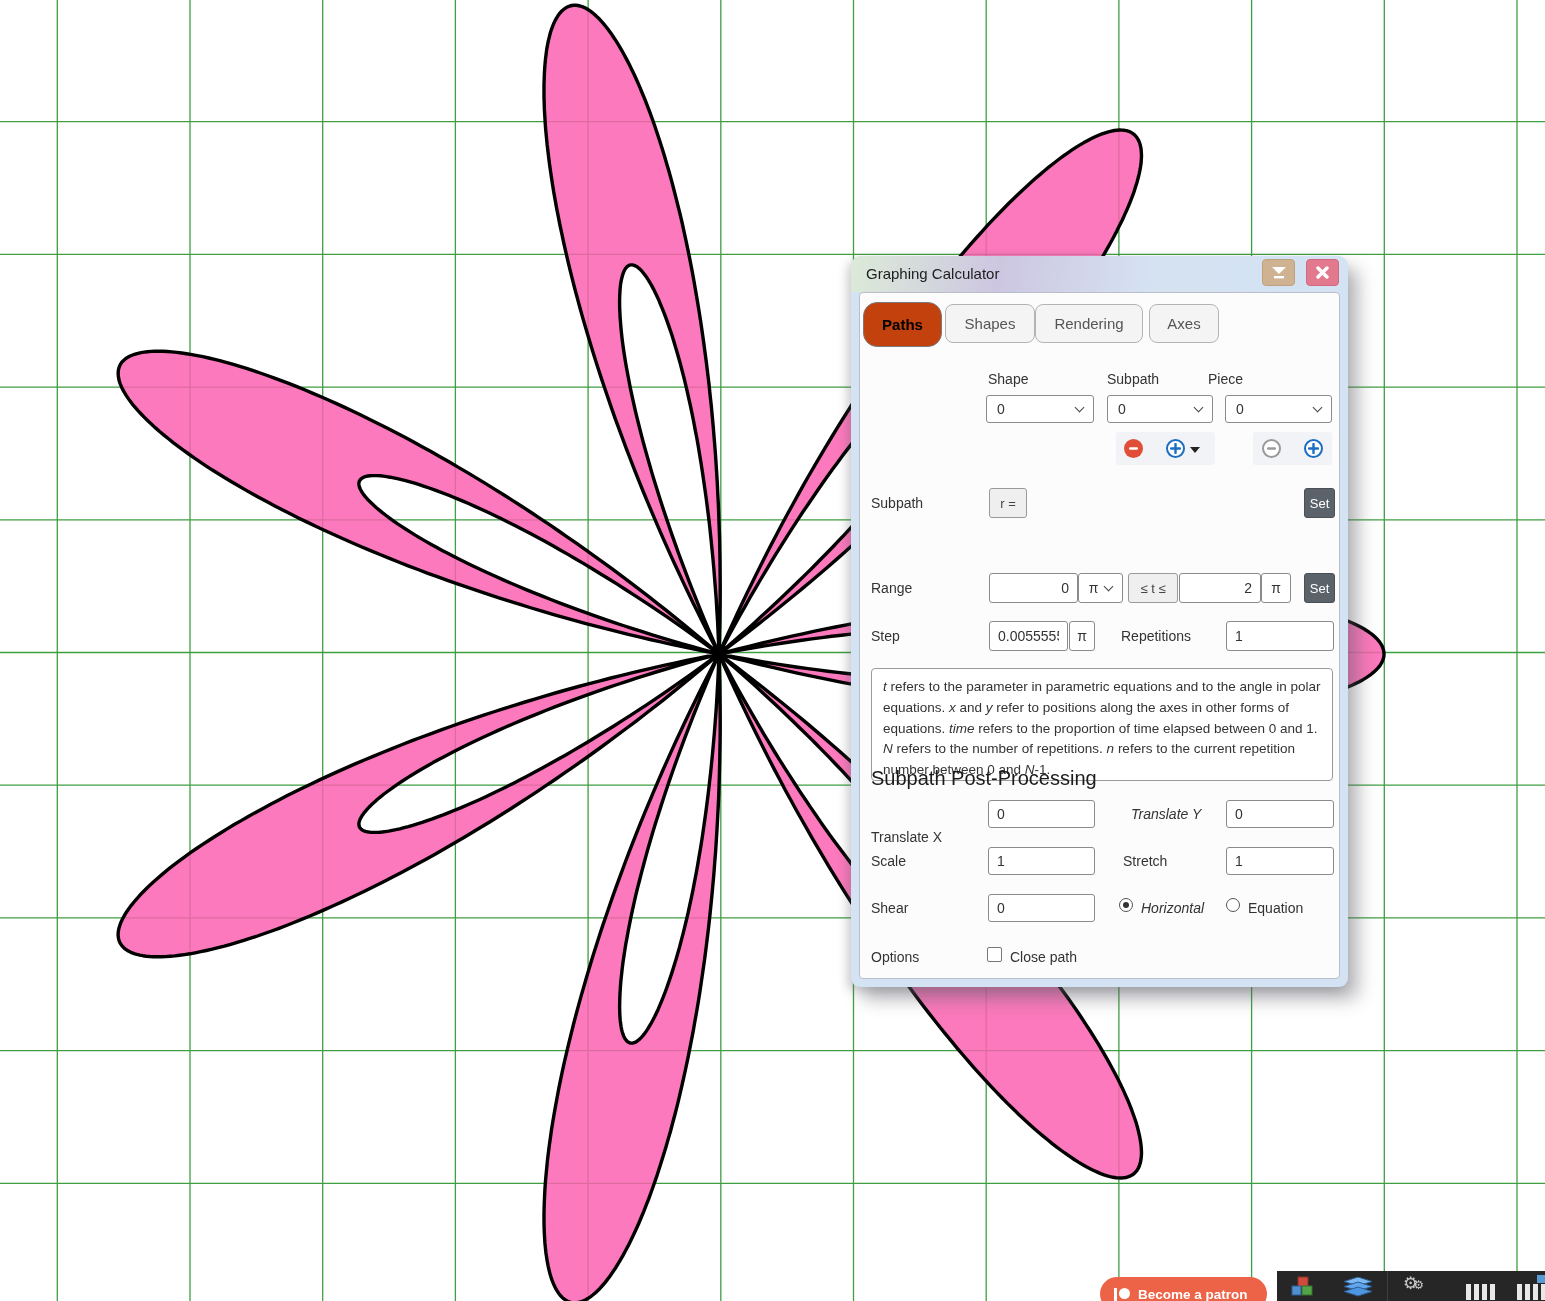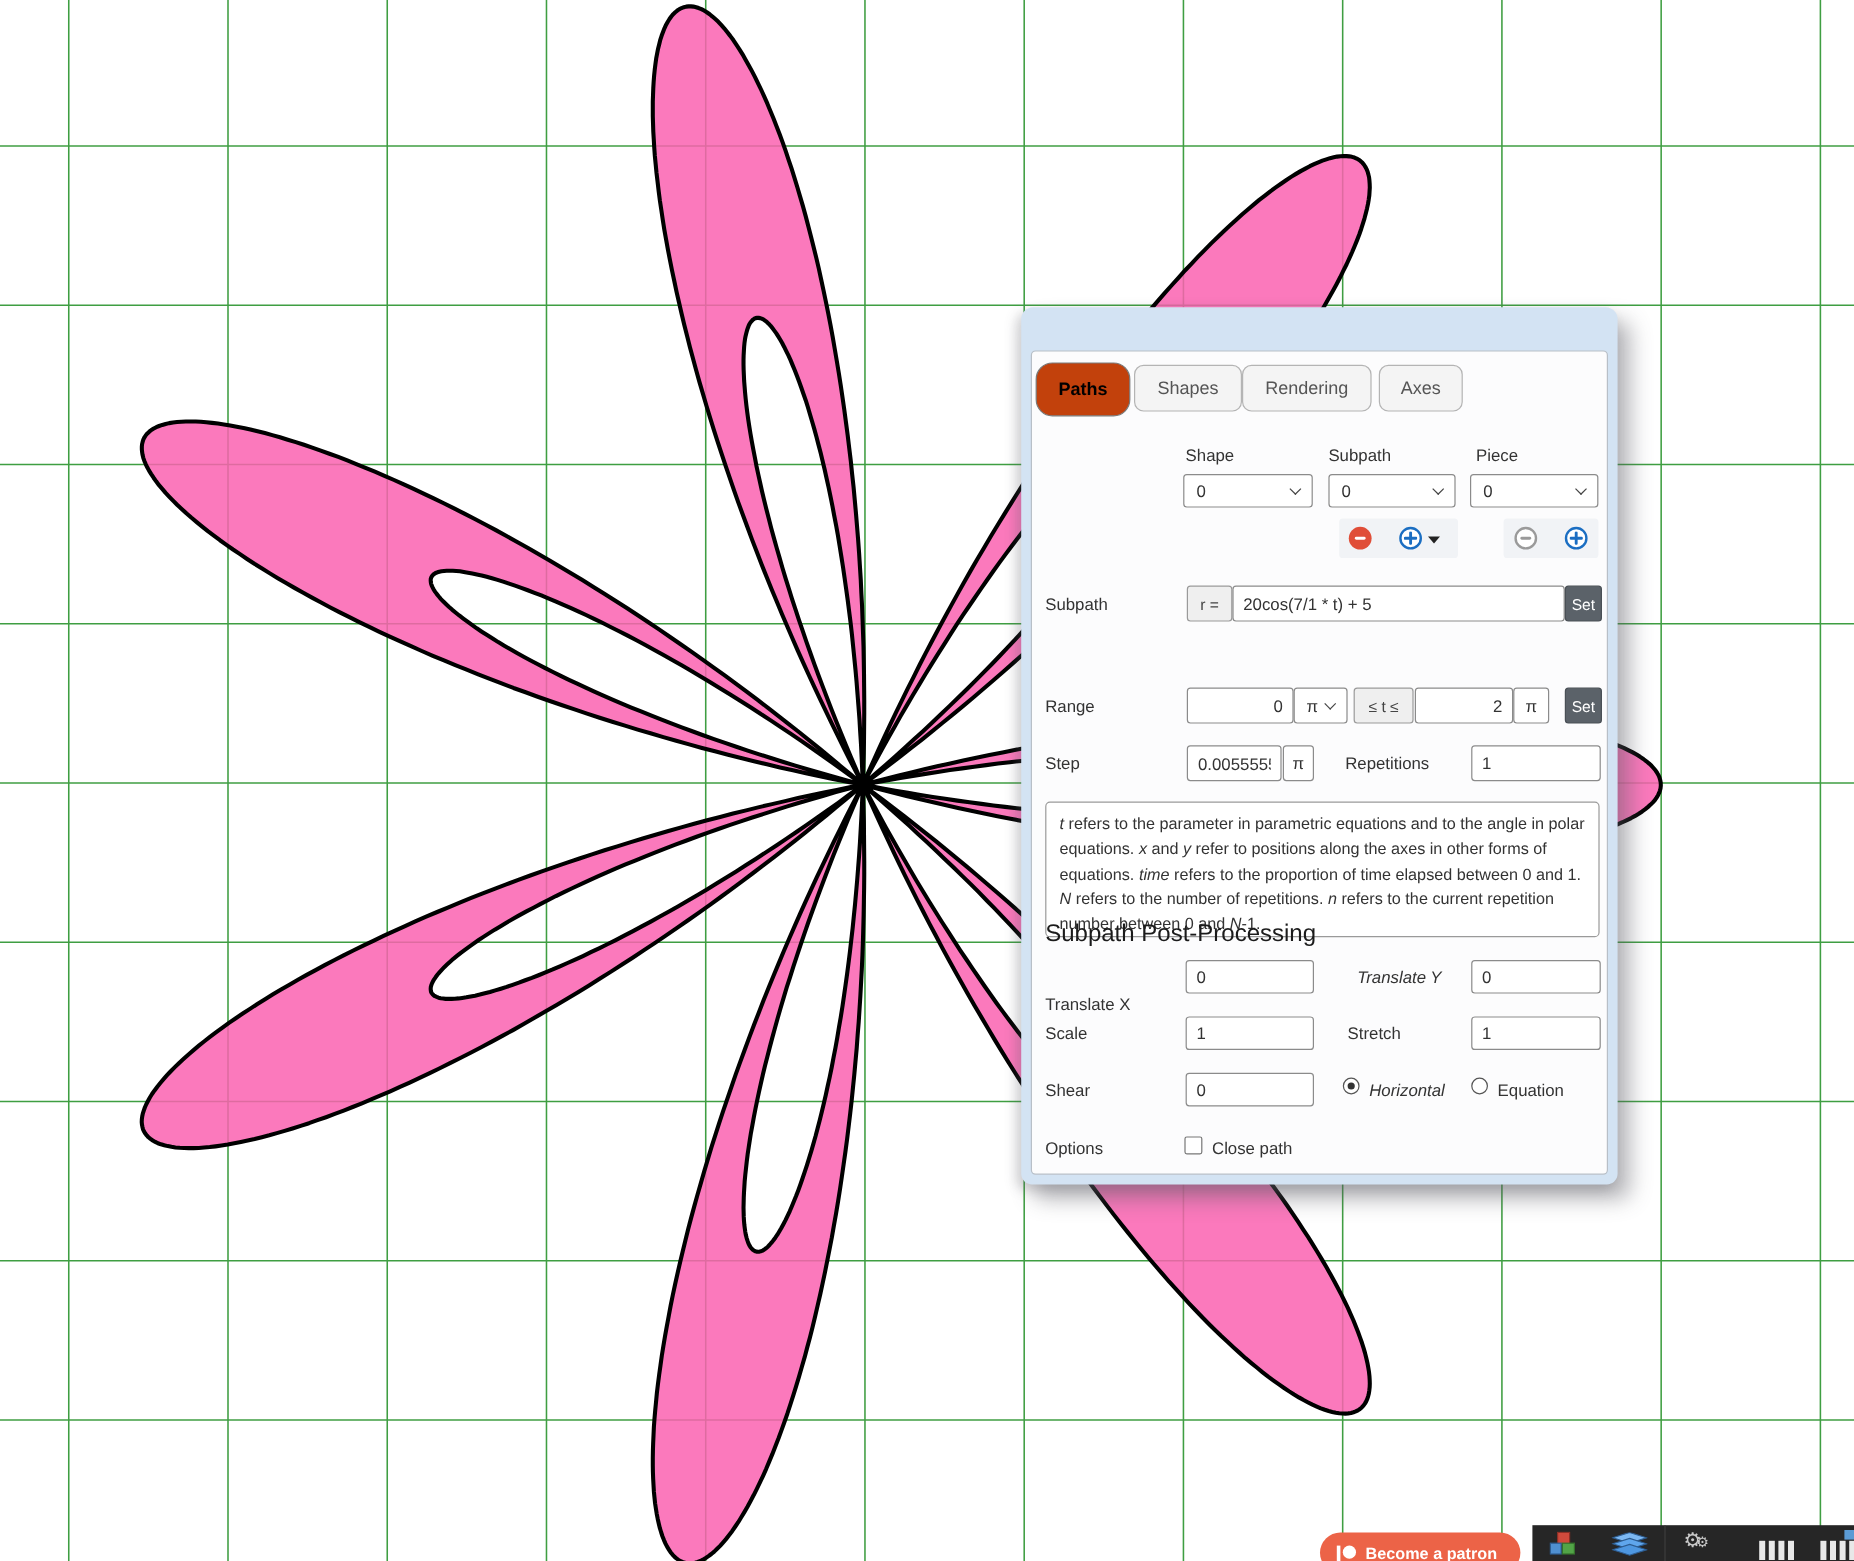--- a/index.html
+++ b/index.html
@@ -101,39 +101,53 @@
         <line x1="0" y1="652.5" x2="1545" y2="652.5"></line>
         <line x1="0" y1="785.2" x2="1545" y2="785.2"></line>
         <line x1="0" y1="917.9000000000001" x2="1545" y2="917.9000000000001"></line>
         <line x1="0" y1="1050.6000000000001" x2="1545" y2="1050.6000000000001"></line>
         <line x1="0" y1="1183.3000000000002" x2="1545" y2="1183.3000000000002"></line>
       </g>
       <path d="M1384.0 654.0L1383.9 652.0L1383.5 650.0L1382.9 648.0L1382.1 646.0L1381.0 644.1L1379.7 642.1L1378.1 640.2L1376.3 638.2L1374.3 636.3L1372.0 634.4L1369.5 632.5L1366.8 630.7L1363.8 628.8L1360.6 627.0L1357.2 625.3L1353.5 623.5L1349.6 621.8L1345.5 620.1L1341.2 618.5L1336.6 616.9L1331.9 615.3L1326.9 613.8L1321.7 612.3L1316.3 610.9L1310.7 609.5L1304.9 608.2L1298.8 606.9L1292.6 605.7L1286.2 604.5L1279.6 603.4L1272.8 602.3L1265.8 601.3L1258.6 600.4L1251.3 599.5L1243.7 598.7L1236.0 597.9L1228.2 597.2L1220.1 596.6L1211.9 596.1L1203.6 595.6L1195.1 595.1L1186.4 594.8L1177.6 594.5L1168.7 594.3L1159.6 594.2L1150.4 594.1L1141.0 594.1L1131.5 594.2L1121.9 594.3L1112.2 594.6L1102.4 594.9L1092.5 595.3L1082.5 595.7L1072.4 596.2L1062.2 596.9L1051.9 597.5L1041.5 598.3L1031.0 599.2L1020.5 600.1L1009.9 601.1L999.3 602.1L988.6 603.3L977.8 604.5L967.0 605.8L956.1 607.2L945.2 608.6L934.3 610.1L923.4 611.7L912.4 613.4L901.4 615.1L890.4 616.9L879.4 618.8L868.4 620.7L857.5 622.7L846.5 624.8L835.5 627.0L824.5 629.2L813.6 631.4L802.7 633.8L791.9 636.2L781.0 638.6L770.3 641.1L759.5 643.7L748.9 646.3L738.3 649.0L727.7 651.7L717.2 654.5L706.8 657.3L696.5 660.1L686.3 663.1L676.1 666.0L666.1 669.0L656.1 672.0L646.3 675.1L636.5 678.2L626.9 681.3L617.3 684.5L607.9 687.6L598.6 690.8L589.5 694.1L580.5 697.3L571.6 700.6L562.8 703.9L554.2 707.2L545.7 710.5L537.4 713.8L529.3 717.1L521.3 720.4L513.4 723.7L505.8 727.0L498.2 730.4L490.9 733.7L483.7 737.0L476.8 740.2L470.0 743.5L463.3 746.7L456.9 750.0L450.6 753.2L444.6 756.4L438.7 759.5L433.0 762.6L427.6 765.7L422.3 768.7L417.2 771.8L412.3 774.7L407.7 777.6L403.2 780.5L398.9 783.3L394.9 786.1L391.1 788.8L387.4 791.5L384.0 794.0L380.8 796.6L377.8 799.0L375.1 801.4L372.5 803.8L370.2 806.0L368.1 808.2L366.2 810.3L364.5 812.3L363.1 814.2L361.8 816.1L360.8 817.8L360.0 819.5L359.4 821.1L359.0 822.6L358.9 824.0L359.0 825.3L359.2 826.5L359.7 827.5L360.5 828.5L361.4 829.4L362.5 830.2L363.9 830.8L365.4 831.4L367.2 831.8L369.2 832.1L371.3 832.4L373.7 832.4L376.3 832.4L379.1 832.3L382.1 832.0L385.2 831.6L388.6 831.1L392.2 830.4L395.9 829.7L399.8 828.8L404.0 827.7L408.3 826.6L412.7 825.3L417.4 823.9L422.2 822.4L427.2 820.7L432.4 818.9L437.7 816.9L443.2 814.9L448.8 812.7L454.6 810.3L460.6 807.9L466.6 805.3L472.9 802.5L479.3 799.7L485.8 796.7L492.4 793.5L499.2 790.3L506.1 786.9L513.1 783.4L520.2 779.7L527.5 775.9L534.8 772.0L542.3 768.0L549.9 763.8L557.5 759.6L565.3 755.2L573.1 750.6L581.0 746.0L589.1 741.2L597.1 736.3L605.3 731.3L613.5 726.2L621.8 720.9L630.1 715.6L638.5 710.1L647.0 704.6L655.5 698.9L664.0 693.1L672.6 687.2L681.2 681.2L689.8 675.2L698.5 669.0L707.1 662.7L715.8 656.4L724.5 649.9L733.2 643.4L741.9 636.8L750.6 630.1L759.3 623.3L768.0 616.5L776.7 609.5L785.3 602.5L793.9 595.5L802.5 588.4L811.1 581.2L819.6 574.0L828.1 566.7L836.5 559.4L844.9 552.0L853.2 544.6L861.5 537.1L869.7 529.6L877.9 522.1L886.0 514.5L894.0 506.9L901.9 499.3L909.7 491.7L917.5 484.1L925.2 476.4L932.8 468.7L940.3 461.1L947.7 453.4L955.0 445.8L962.2 438.1L969.3 430.5L976.3 422.9L983.1 415.2L989.9 407.7L996.5 400.1L1003.0 392.6L1009.4 385.1L1015.6 377.6L1021.8 370.2L1027.8 362.9L1033.6 355.6L1039.4 348.3L1044.9 341.1L1050.4 334.0L1055.7 326.9L1060.8 319.9L1065.8 312.9L1070.7 306.1L1075.4 299.3L1079.9 292.6L1084.3 286.0L1088.6 279.5L1092.7 273.1L1096.6 266.8L1100.4 260.5L1104.0 254.4L1107.4 248.4L1110.7 242.5L1113.8 236.8L1116.8 231.1L1119.5 225.6L1122.2 220.2L1124.6 214.9L1126.9 209.8L1129.0 204.8L1131.0 199.9L1132.8 195.2L1134.4 190.6L1135.8 186.1L1137.1 181.9L1138.2 177.7L1139.2 173.7L1140.0 169.9L1140.6 166.3L1141.1 162.8L1141.3 159.4L1141.5 156.3L1141.4 153.3L1141.2 150.5L1140.9 147.8L1140.3 145.3L1139.7 143.1L1138.8 140.9L1137.8 139.0L1136.7 137.3L1135.4 135.7L1133.9 134.3L1132.3 133.1L1130.6 132.1L1128.7 131.3L1126.6 130.7L1124.4 130.3L1122.1 130.1L1119.6 130.0L1117.0 130.2L1114.3 130.5L1111.4 131.1L1108.4 131.8L1105.3 132.8L1102.0 133.9L1098.6 135.3L1095.1 136.8L1091.5 138.5L1087.8 140.5L1083.9 142.6L1080.0 144.9L1075.9 147.4L1071.7 150.2L1067.5 153.1L1063.1 156.2L1058.6 159.5L1054.1 163.0L1049.4 166.6L1044.7 170.5L1039.9 174.6L1035.0 178.8L1030.0 183.3L1024.9 187.9L1019.8 192.7L1014.6 197.7L1009.3 202.8L1004.0 208.2L998.6 213.7L993.2 219.4L987.7 225.2L982.2 231.3L976.6 237.5L970.9 243.8L965.3 250.3L959.6 257.0L953.8 263.8L948.1 270.8L942.3 278.0L936.4 285.2L930.6 292.7L924.8 300.2L918.9 307.9L913.0 315.8L907.1 323.8L901.2 331.8L895.3 340.1L889.5 348.4L883.6 356.9L877.7 365.4L871.8 374.1L866.0 382.9L860.2 391.8L854.3 400.7L848.6 409.8L842.8 419.0L837.1 428.2L831.4 437.5L825.7 446.9L820.1 456.4L814.5 465.9L808.9 475.5L803.4 485.2L798.0 494.9L792.6 504.7L787.2 514.5L781.9 524.3L776.7 534.2L771.5 544.1L766.4 554.0L761.4 564.0L756.4 573.9L751.5 583.9L746.6 593.9L741.8 603.9L737.1 613.9L732.5 623.9L728.0 633.8L723.5 643.8L719.1 653.7L714.8 663.6L710.6 673.4L706.5 683.3L702.5 693.1L698.5 702.8L694.6 712.5L690.9 722.1L687.2 731.7L683.6 741.2L680.1 750.6L676.7 760.0L673.4 769.2L670.2 778.4L667.1 787.5L664.1 796.5L661.2 805.4L658.4 814.2L655.6 822.9L653.0 831.5L650.5 840.0L648.1 848.3L645.8 856.6L643.6 864.7L641.5 872.6L639.5 880.5L637.5 888.1L635.7 895.7L634.0 903.1L632.4 910.3L630.9 917.4L629.5 924.3L628.2 931.0L627.0 937.6L625.8 944.0L624.8 950.3L623.9 956.3L623.0 962.2L622.3 967.9L621.7 973.4L621.1 978.7L620.6 983.9L620.3 988.8L620.0 993.5L619.8 998.1L619.7 1002.4L619.6 1006.5L619.7 1010.4L619.8 1014.1L620.0 1017.6L620.3 1020.9L620.7 1023.9L621.1 1026.7L621.6 1029.4L622.2 1031.7L622.9 1033.9L623.6 1035.9L624.4 1037.6L625.3 1039.1L626.2 1040.3L627.2 1041.3L628.2 1042.1L629.3 1042.7L630.4 1043.0L631.7 1043.1L632.9 1043.0L634.2 1042.7L635.6 1042.1L637.0 1041.2L638.4 1040.2L639.9 1038.9L641.4 1037.3L642.9 1035.6L644.5 1033.6L646.1 1031.4L647.8 1028.9L649.4 1026.2L651.1 1023.3L652.8 1020.2L654.6 1016.8L656.3 1013.2L658.1 1009.4L659.8 1005.4L661.6 1001.1L663.4 996.7L665.2 992.0L667.0 987.1L668.8 981.9L670.6 976.6L672.4 971.1L674.2 965.3L676.0 959.4L677.8 953.2L679.6 946.9L681.3 940.4L683.1 933.6L684.8 926.7L686.5 919.6L688.2 912.3L689.8 904.8L691.5 897.2L693.1 889.4L694.6 881.4L696.2 873.2L697.7 864.9L699.1 856.4L700.6 847.8L702.0 839.0L703.3 830.1L704.6 821.0L705.9 811.8L707.1 802.5L708.3 793.0L709.4 783.4L710.5 773.7L711.5 763.8L712.5 753.9L713.4 743.8L714.3 733.7L715.1 723.4L715.9 713.1L716.6 702.6L717.2 692.1L717.8 681.5L718.3 670.9L718.8 660.1L719.2 649.3L719.5 638.4L719.8 627.5L720.0 616.6L720.1 605.5L720.2 594.5L720.2 583.4L720.1 572.3L720.0 561.2L719.8 550.0L719.6 538.9L719.2 527.7L718.8 516.5L718.4 505.3L717.8 494.2L717.3 483.0L716.6 471.9L715.9 460.8L715.1 449.7L714.2 438.7L713.3 427.7L712.3 416.7L711.3 405.8L710.1 395.0L709.0 384.2L707.7 373.5L706.4 362.8L705.0 352.2L703.6 341.7L702.1 331.3L700.6 321.0L699.0 310.8L697.3 300.6L695.6 290.6L693.9 280.7L692.1 270.9L690.2 261.2L688.3 251.7L686.3 242.2L684.3 232.9L682.3 223.7L680.2 214.7L678.0 205.8L675.8 197.1L673.6 188.5L671.4 180.1L669.1 171.8L666.7 163.7L664.4 155.8L662.0 148.0L659.6 140.4L657.1 133.0L654.7 125.8L652.2 118.7L649.7 111.9L647.1 105.2L644.6 98.7L642.0 92.5L639.5 86.4L636.9 80.5L634.3 74.8L631.7 69.4L629.1 64.1L626.5 59.1L623.9 54.3L621.3 49.7L618.8 45.3L616.2 41.1L613.6 37.2L611.1 33.4L608.5 29.9L606.0 26.7L603.5 23.6L601.0 20.8L598.6 18.2L596.1 15.9L593.7 13.8L591.4 11.9L589.0 10.2L586.7 8.8L584.5 7.6L582.2 6.7L580.1 6.0L577.9 5.5L575.8 5.3L573.8 5.3L571.8 5.5L569.9 6.0L568.0 6.7L566.2 7.6L564.4 8.8L562.7 10.2L561.0 11.8L559.4 13.7L557.9 15.8L556.5 18.1L555.1 20.6L553.8 23.4L552.6 26.4L551.4 29.6L550.3 33.0L549.4 36.7L548.4 40.6L547.6 44.7L546.8 48.9L546.2 53.4L545.6 58.2L545.1 63.1L544.7 68.2L544.4 73.5L544.2 79.0L544.0 84.7L544.0 90.6L544.0 96.7L544.2 103.0L544.4 109.4L544.8 116.0L545.2 122.8L545.7 129.8L546.4 136.9L547.1 144.2L548.0 151.7L548.9 159.3L549.9 167.1L551.1 175.0L552.3 183.1L553.6 191.3L555.1 199.6L556.6 208.1L558.3 216.7L560.0 225.4L561.9 234.2L563.8 243.2L565.9 252.3L568.0 261.4L570.2 270.7L572.6 280.1L575.0 289.5L577.6 299.1L580.2 308.7L582.9 318.4L585.8 328.2L588.7 338.1L591.7 348.0L594.8 358.0L598.0 368.0L601.3 378.1L604.7 388.3L608.2 398.4L611.7 408.6L615.3 418.9L619.1 429.1L622.9 439.4L626.7 449.7L630.7 460.0L634.7 470.4L638.8 480.7L643.0 491.0L647.3 501.3L651.6 511.6L656.0 521.9L660.4 532.1L664.9 542.4L669.5 552.6L674.1 562.7L678.8 572.8L683.5 582.9L688.3 592.9L693.1 602.9L698.0 612.8L702.9 622.7L707.8 632.5L712.8 642.2L717.8 651.8L722.9 661.3L728.0 670.8L733.1 680.2L738.2 689.5L743.3 698.6L748.5 707.7L753.7 716.7L758.9 725.6L764.0 734.3L769.2 742.9L774.4 751.5L779.6 759.8L784.8 768.1L790.0 776.2L795.2 784.2L800.3 792.1L805.5 799.8L810.6 807.4L815.7 814.8L820.7 822.1L825.7 829.2L830.7 836.2L835.7 843.0L840.6 849.6L845.5 856.1L850.3 862.4L855.1 868.6L859.8 874.6L864.5 880.4L869.1 886.0L873.6 891.4L878.1 896.7L882.5 901.8L886.8 906.7L891.1 911.4L895.3 916.0L899.3 920.3L903.4 924.5L907.3 928.5L911.1 932.3L914.8 935.9L918.5 939.3L922.0 942.5L925.5 945.5L928.8 948.3L932.0 951.0L935.1 953.4L938.1 955.7L941.0 957.7L943.8 959.5L946.4 961.2L948.9 962.7L951.3 963.9L953.6 965.0L955.7 965.9L957.7 966.5L959.6 967.0L961.3 967.3L962.9 967.4L964.3 967.3L965.6 967.1L966.8 966.6L967.8 965.9L968.6 965.1L969.3 964.1L969.9 962.9L970.3 961.5L970.6 959.9L970.7 958.2L970.6 956.2L970.4 954.1L970.0 951.9L969.5 949.4L968.8 946.8L967.9 944.0L966.9 941.1L965.7 938.0L964.3 934.7L962.8 931.3L961.1 927.7L959.3 924.0L957.3 920.1L955.1 916.1L952.7 911.9L950.2 907.6L947.5 903.2L944.7 898.6L941.7 893.9L938.5 889.1L935.2 884.1L931.7 879.0L928.0 873.8L924.2 868.5L920.2 863.1L916.1 857.6L911.8 851.9L907.3 846.2L902.7 840.3L897.9 834.4L893.0 828.4L887.9 822.3L882.6 816.1L877.3 809.8L871.7 803.5L866.0 797.0L860.2 790.5L854.2 784.0L848.1 777.4L841.9 770.7L835.5 764.0L829.0 757.2L822.3 750.4L815.6 743.5L808.7 736.6L801.6 729.7L794.5 722.7L787.2 715.8L779.9 708.8L772.4 701.7L764.8 694.7L757.1 687.6L749.3 680.6L741.4 673.5L733.4 666.5L725.3 659.4L717.1 652.3L708.8 645.3L700.4 638.3L692.0 631.3L683.5 624.3L674.9 617.4L666.3 610.4L657.6 603.6L648.8 596.7L640.0 589.9L631.1 583.1L622.2 576.4L613.2 569.7L604.2 563.1L595.1 556.6L586.1 550.1L577.0 543.6L567.8 537.3L558.7 531.0L549.5 524.7L540.3 518.6L531.2 512.5L522.0 506.5L512.8 500.6L503.6 494.8L494.5 489.1L485.3 483.4L476.2 477.9L467.1 472.4L458.0 467.1L449.0 461.8L440.0 456.7L431.0 451.6L422.1 446.7L413.2 441.8L404.4 437.1L395.7 432.5L387.0 428.0L378.4 423.7L369.8 419.4L361.4 415.3L353.0 411.3L344.7 407.4L336.5 403.6L328.4 400.0L320.4 396.5L312.4 393.1L304.6 389.8L296.9 386.7L289.4 383.7L281.9 380.8L274.5 378.1L267.3 375.5L260.2 373.0L253.3 370.6L246.5 368.4L239.8 366.4L233.3 364.4L226.9 362.6L220.7 360.9L214.6 359.4L208.7 358.0L202.9 356.7L197.3 355.6L191.9 354.6L186.6 353.7L181.6 353.0L176.7 352.4L171.9 351.9L167.4 351.5L163.1 351.3L158.9 351.2L154.9 351.2L151.1 351.4L147.5 351.7L144.2 352.1L141.0 352.6L138.0 353.3L135.2 354.1L132.6 355.0L130.2 356.0L128.1 357.1L126.1 358.3L124.4 359.7L122.8 361.2L121.5 362.7L120.4 364.4L119.5 366.2L118.9 368.1L118.4 370.1L118.2 372.2L118.2 374.4L118.4 376.6L118.8 379.0L119.4 381.5L120.3 384.1L121.4 386.7L122.7 389.4L124.2 392.2L126.0 395.1L128.0 398.1L130.1 401.1L132.5 404.3L135.2 407.4L138.0 410.7L141.1 414.0L144.4 417.4L147.8 420.8L151.6 424.3L155.5 427.9L159.6 431.5L163.9 435.1L168.5 438.8L173.2 442.6L178.2 446.3L183.3 450.2L188.7 454.0L194.2 457.9L200.0 461.8L205.9 465.8L212.0 469.8L218.4 473.7L224.9 477.8L231.5 481.8L238.4 485.8L245.4 489.9L252.7 494.0L260.0 498.0L267.6 502.1L275.3 506.2L283.2 510.3L291.2 514.3L299.4 518.4L307.7 522.4L316.2 526.5L324.8 530.5L333.6 534.5L342.5 538.5L351.5 542.5L360.7 546.5L370.0 550.4L379.4 554.3L388.9 558.1L398.5 562.0L408.2 565.8L418.0 569.5L427.9 573.3L438.0 576.9L448.1 580.6L458.2 584.2L468.5 587.7L478.8 591.2L489.2 594.7L499.7 598.1L510.2 601.4L520.8 604.7L531.4 608.0L542.1 611.1L552.8 614.3L563.5 617.3L574.3 620.3L585.0 623.3L595.8 626.1L606.7 628.9L617.5 631.7L628.3 634.3L639.1 636.9L650.0 639.5L660.8 641.9L671.6 644.3L682.3 646.6L693.1 648.9L703.8 651.0L714.4 653.1L725.0 655.1L735.6 657.1L746.1 659.0L756.6 660.7L767.0 662.5L777.3 664.1L787.6 665.7L797.8 667.2L807.9 668.6L817.9 669.9L827.8 671.2L837.6 672.4L847.3 673.5L856.9 674.5L866.4 675.5L875.8 676.4L885.1 677.2L894.2 677.9L903.2 678.6L912.1 679.2L920.8 679.7L929.4 680.1L937.8 680.5L946.1 680.8L954.3 681.1L962.3 681.3L970.1 681.4L977.7 681.4L985.2 681.4L992.5 681.3L999.6 681.2L1006.6 681.0L1013.4 680.7L1019.9 680.4L1026.3 680.1L1032.5 679.6L1038.5 679.2L1044.3 678.6L1049.9 678.1L1055.3 677.4L1060.5 676.8L1065.5 676.1L1070.2 675.3L1074.8 674.5L1079.1 673.7L1083.2 672.8L1087.1 671.9L1090.7 671.0L1094.2 670.0L1097.4 669.0L1100.4 668.0L1103.1 666.9L1105.7 665.8L1108.0 664.7L1110.0 663.6L1111.8 662.5L1113.4 661.3L1114.8 660.2L1115.9 659.0L1116.8 657.8L1117.4 656.6L1117.8 655.4L1118.0 654.2L1117.9 653.0L1117.6 651.8L1117.1 650.7L1116.3 649.5L1115.3 648.3L1114.0 647.1L1112.5 646.0L1110.8 644.8L1108.8 643.7L1106.6 642.6L1104.2 641.5L1101.5 640.5L1098.6 639.4L1095.5 638.4L1092.1 637.4L1088.6 636.5L1084.8 635.5L1080.7 634.7L1076.5 633.8L1072.0 633.0L1067.4 632.2L1062.5 631.5L1057.4 630.8L1052.1 630.2L1046.5 629.6L1040.8 629.0L1034.9 628.5L1028.8 628.1L1022.5 627.7L1016.0 627.4L1009.3 627.1L1002.4 626.9L995.3 626.7L988.1 626.6L980.7 626.6L973.1 626.6L965.4 626.7L957.4 626.8L949.4 627.1L941.1 627.3L932.8 627.7L924.2 628.1L915.5 628.6L906.7 629.2L897.8 629.8L888.7 630.5L879.5 631.3L870.1 632.2L860.7 633.1L851.1 634.1L841.5 635.2L831.7 636.3L821.8 637.6L811.8 638.9L801.8 640.3L791.6 641.7L781.4 643.3L771.1 644.9L760.7 646.6L750.3 648.3L739.8 650.2L729.2 652.1L718.6 654.1L708.0 656.1L697.3 658.3L686.6 660.5L675.8 662.8L665.0 665.1L654.2 667.6L643.4 670.1L632.6 672.6L621.8 675.3L610.9 678.0L600.1 680.8L589.3 683.6L578.5 686.5L567.7 689.5L557.0 692.5L546.3 695.6L535.6 698.8L525.0 702.0L514.4 705.3L503.8 708.6L493.3 712.0L482.9 715.4L472.6 718.9L462.3 722.4L452.1 726.0L441.9 729.6L431.9 733.3L421.9 737.0L412.1 740.7L402.3 744.5L392.7 748.3L383.1 752.2L373.7 756.1L364.3 760.0L355.1 763.9L346.1 767.9L337.1 771.9L328.3 775.9L319.6 779.9L311.1 784.0L302.7 788.0L294.4 792.1L286.3 796.1L278.4 800.2L270.6 804.3L263.0 808.4L255.6 812.4L248.3 816.5L241.2 820.6L234.2 824.6L227.5 828.6L220.9 832.7L214.5 836.7L208.3 840.7L202.3 844.6L196.5 848.5L190.8 852.4L185.4 856.3L180.2 860.1L175.2 863.9L170.3 867.7L165.7 871.4L161.3 875.1L157.1 878.7L153.1 882.3L149.3 885.8L145.7 889.3L142.3 892.7L139.2 896.0L136.3 899.3L133.6 902.5L131.1 905.6L128.8 908.7L126.7 911.7L124.9 914.6L123.3 917.5L121.9 920.2L120.7 922.9L119.8 925.5L119.0 928.0L118.5 930.4L118.2 932.7L118.1 935.0L118.3 937.1L118.7 939.1L119.2 941.1L120.0 942.9L121.1 944.6L122.3 946.2L123.7 947.7L125.4 949.1L127.3 950.4L129.4 951.6L131.6 952.7L134.1 953.6L136.9 954.4L139.8 955.1L142.9 955.7L146.2 956.2L149.7 956.5L153.4 956.7L157.3 956.8L161.4 956.8L165.7 956.6L170.1 956.3L174.8 955.9L179.6 955.3L184.6 954.6L189.8 953.8L195.2 952.8L200.7 951.7L206.4 950.5L212.2 949.2L218.2 947.7L224.4 946.1L230.7 944.3L237.2 942.4L243.8 940.4L250.6 938.2L257.5 936.0L264.5 933.5L271.7 931.0L279.0 928.3L286.4 925.5L293.9 922.5L301.6 919.4L309.3 916.2L317.2 912.9L325.2 909.4L333.3 905.8L341.4 902.1L349.7 898.3L358.1 894.3L366.5 890.2L375.0 886.0L383.6 881.7L392.2 877.3L401.0 872.7L409.8 868.0L418.6 863.2L427.5 858.4L436.4 853.4L445.4 848.2L454.4 843.0L463.5 837.7L472.6 832.3L481.7 826.8L490.9 821.2L500.0 815.5L509.2 809.7L518.4 803.8L527.5 797.9L536.7 791.8L545.9 785.7L555.1 779.5L564.2 773.2L573.4 766.9L582.5 760.5L591.6 754.0L600.6 747.5L609.6 740.9L618.6 734.2L627.6 727.5L636.5 720.8L645.3 714.0L654.1 707.2L662.9 700.3L671.5 693.4L680.1 686.4L688.7 679.5L697.1 672.5L705.5 665.5L713.8 658.4L722.0 651.4L730.2 644.3L738.2 637.3L746.2 630.2L754.0 623.2L761.7 616.1L769.4 609.1L776.9 602.0L784.3 595.0L791.6 588.0L798.8 581.0L805.9 574.1L812.9 567.2L819.7 560.3L826.4 553.5L833.0 546.7L839.4 539.9L845.7 533.3L851.8 526.6L857.9 520.0L863.8 513.5L869.5 507.1L875.1 500.7L880.5 494.4L885.8 488.2L891.0 482.0L896.0 476.0L900.8 470.0L905.5 464.1L910.0 458.3L914.4 452.7L918.6 447.1L922.6 441.6L926.5 436.3L930.3 431.0L933.8 425.9L937.2 420.9L940.5 416.0L943.5 411.2L946.4 406.6L949.2 402.1L951.8 397.7L954.2 393.5L956.4 389.4L958.5 385.5L960.4 381.7L962.2 378.1L963.7 374.6L965.2 371.3L966.4 368.1L967.5 365.1L968.4 362.3L969.2 359.6L969.8 357.1L970.2 354.7L970.5 352.6L970.7 350.6L970.6 348.8L970.4 347.1L970.1 345.6L969.6 344.4L968.9 343.3L968.1 342.4L967.2 341.6L966.1 341.1L964.8 340.7L963.4 340.6L961.9 340.6L960.2 340.8L958.4 341.2L956.5 341.8L954.4 342.6L952.2 343.6L949.9 344.8L947.4 346.2L944.8 347.8L942.1 349.5L939.3 351.5L936.3 353.7L933.2 356.0L930.1 358.6L926.8 361.3L923.4 364.3L919.9 367.4L916.3 370.8L912.6 374.3L908.8 378.0L904.9 381.9L900.9 386.0L896.9 390.3L892.7 394.7L888.5 399.4L884.2 404.2L879.8 409.3L875.4 414.5L870.9 419.8L866.3 425.4L861.7 431.1L857.0 437.0L852.2 443.1L847.4 449.4L842.5 455.8L837.6 462.4L832.7 469.1L827.7 476.0L822.7 483.1L817.7 490.3L812.6 497.7L807.5 505.2L802.3 512.8L797.2 520.6L792.0 528.6L786.9 536.7L781.7 544.9L776.5 553.2L771.3 561.7L766.1 570.3L760.9 579.0L755.7 587.8L750.5 596.7L745.4 605.8L740.2 614.9L735.1 624.2L730.0 633.5L724.9 642.9L719.8 652.4L714.8 662.0L709.8 671.7L704.8 681.5L699.9 691.3L695.0 701.2L690.2 711.1L685.4 721.1L680.6 731.2L675.9 741.3L671.3 751.4L666.7 761.6L662.2 771.8L657.7 782.1L653.3 792.3L649.0 802.6L644.7 812.9L640.5 823.2L636.3 833.6L632.3 843.9L628.3 854.2L624.4 864.5L620.6 874.8L616.8 885.1L613.1 895.3L609.6 905.5L606.1 915.7L602.6 925.9L599.3 936.0L596.1 946.0L592.9 956.0L589.9 966.0L586.9 975.9L584.1 985.7L581.3 995.4L578.6 1005.1L576.0 1014.7L573.5 1024.2L571.2 1033.6L568.9 1042.9L566.7 1052.1L564.6 1061.2L562.6 1070.2L560.7 1079.1L558.9 1087.9L557.3 1096.5L555.7 1105.1L554.2 1113.5L552.8 1121.7L551.5 1129.8L550.4 1137.8L549.3 1145.6L548.3 1153.3L547.4 1160.8L546.7 1168.2L546.0 1175.4L545.4 1182.4L544.9 1189.3L544.6 1196.0L544.3 1202.5L544.1 1208.9L544.0 1215.0L544.0 1221.0L544.1 1226.8L544.3 1232.3L544.6 1237.7L544.9 1242.9L545.4 1247.9L545.9 1252.7L546.6 1257.3L547.3 1261.7L548.1 1265.8L549.0 1269.8L549.9 1273.5L551.0 1277.1L552.1 1280.4L553.3 1283.4L554.6 1286.3L555.9 1288.9L557.4 1291.3L558.8 1293.5L560.4 1295.5L562.0 1297.2L563.7 1298.7L565.4 1299.9L567.2 1301.0L569.1 1301.8L571.0 1302.3L573.0 1302.7L575.0 1302.7L577.1 1302.6L579.2 1302.2L581.4 1301.6L583.6 1300.8L585.8 1299.7L588.1 1298.3L590.4 1296.8L592.8 1295.0L595.2 1293.0L597.6 1290.7L600.1 1288.2L602.5 1285.5L605.0 1282.6L607.5 1279.4L610.1 1276.0L612.6 1272.3L615.2 1268.5L617.7 1264.4L620.3 1260.1L622.9 1255.6L625.5 1250.8L628.1 1245.9L630.7 1240.7L633.3 1235.3L635.9 1229.8L638.5 1224.0L641.0 1218.0L643.6 1211.8L646.1 1205.4L648.7 1198.8L651.2 1192.0L653.7 1185.0L656.2 1177.9L658.6 1170.5L661.0 1163.0L663.4 1155.3L665.8 1147.4L668.1 1139.4L670.5 1131.2L672.7 1122.8L675.0 1114.3L677.2 1105.6L679.3 1096.8L681.4 1087.8L683.5 1078.7L685.5 1069.5L687.5 1060.1L689.4 1050.6L691.3 1040.9L693.2 1031.2L694.9 1021.3L696.7 1011.3L698.4 1001.2L700.0 991.0L701.5 980.8L703.0 970.4L704.5 959.9L705.9 949.4L707.2 938.7L708.5 928.0L709.7 917.3L710.8 906.5L711.9 895.6L712.9 884.6L713.9 873.7L714.7 862.6L715.6 851.6L716.3 840.5L717.0 829.4L717.6 818.2L718.2 807.1L718.7 795.9L719.1 784.7L719.4 773.6L719.7 762.4L719.9 751.2L720.1 740.1L720.2 729.0L720.2 717.9L720.1 706.8L720.0 695.8L719.9 684.8L719.6 673.9L719.3 663.0L718.9 652.1L718.5 641.4L718.0 630.7L717.5 620.1L716.8 609.5L716.2 599.0L715.4 588.6L714.6 578.4L713.8 568.2L712.9 558.1L711.9 548.1L710.9 538.2L709.9 528.4L708.8 518.8L707.6 509.3L706.4 499.9L705.1 490.6L703.8 481.5L702.5 472.5L701.1 463.6L699.7 455.0L698.3 446.4L696.8 438.0L695.2 429.8L693.7 421.8L692.1 413.9L690.5 406.2L688.8 398.6L687.2 391.3L685.5 384.1L683.8 377.1L682.0 370.3L680.3 363.7L678.5 357.2L676.7 351.0L674.9 345.0L673.2 339.2L671.4 333.5L669.5 328.1L667.7 322.9L665.9 317.9L664.1 313.2L662.3 308.6L660.5 304.3L658.8 300.1L657.0 296.2L655.2 292.6L653.5 289.1L651.8 285.9L650.1 282.9L648.4 280.1L646.8 277.6L645.1 275.3L643.5 273.2L642.0 271.3L640.5 269.7L639.0 268.3L637.5 267.2L636.1 266.2L634.7 265.6L633.4 265.1L632.1 264.9L630.9 264.9L629.7 265.1L628.6 265.6L627.6 266.3L626.6 267.3L625.6 268.4L624.7 269.8L623.9 271.4L623.2 273.3L622.5 275.4L621.9 277.7L621.3 280.2L620.8 282.9L620.4 285.9L620.1 289.1L619.9 292.5L619.7 296.1L619.6 299.9L619.6 304.0L619.7 308.2L619.9 312.7L620.1 317.3L620.5 322.2L620.9 327.2L621.4 332.4L622.0 337.9L622.7 343.5L623.5 349.3L624.4 355.3L625.4 361.5L626.5 367.8L627.7 374.3L629.0 381.0L630.3 387.9L631.8 394.9L633.4 402.1L635.0 409.4L636.8 416.9L638.7 424.5L640.7 432.3L642.7 440.2L644.9 448.2L647.2 456.4L649.6 464.7L652.0 473.1L654.6 481.7L657.3 490.3L660.0 499.1L662.9 507.9L665.9 516.9L669.0 526.0L672.1 535.1L675.4 544.4L678.7 553.7L682.2 563.1L685.8 572.6L689.4 582.1L693.1 591.7L697.0 601.4L700.9 611.1L704.9 620.9L709.0 630.7L713.2 640.5L717.4 650.4L721.8 660.3L726.2 670.2L730.7 680.2L735.3 690.2L740.0 700.2L744.7 710.1L749.5 720.1L754.4 730.1L759.4 740.1L764.4 750.1L769.5 760.0L774.6 769.9L779.9 779.8L785.1 789.7L790.5 799.5L795.8 809.2L801.3 819.0L806.8 828.7L812.3 838.3L817.9 847.8L823.5 857.3L829.1 866.8L834.8 876.1L840.5 885.4L846.3 894.6L852.1 903.7L857.9 912.7L863.7 921.6L869.5 930.4L875.4 939.2L881.3 947.8L887.1 956.3L893.0 964.7L898.9 972.9L904.8 981.1L910.7 989.1L916.6 997.0L922.4 1004.7L928.3 1012.4L934.1 1019.8L940.0 1027.2L945.8 1034.4L951.6 1041.4L957.3 1048.3L963.0 1055.0L968.7 1061.6L974.3 1068.1L980.0 1074.3L985.5 1080.4L991.0 1086.3L996.5 1092.1L1001.9 1097.7L1007.2 1103.1L1012.5 1108.3L1017.7 1113.4L1022.9 1118.2L1028.0 1122.9L1033.0 1127.4L1037.9 1131.8L1042.8 1135.9L1047.6 1139.8L1052.2 1143.6L1056.8 1147.2L1061.3 1150.5L1065.8 1153.7L1070.1 1156.7L1074.3 1159.5L1078.4 1162.1L1082.4 1164.5L1086.3 1166.7L1090.1 1168.7L1093.7 1170.5L1097.3 1172.1L1100.7 1173.6L1104.0 1174.8L1107.2 1175.8L1110.2 1176.6L1113.2 1177.3L1116.0 1177.7L1118.6 1177.9L1121.1 1178.0L1123.5 1177.8L1125.8 1177.5L1127.9 1176.9L1129.8 1176.2L1131.6 1175.3L1133.3 1174.2L1134.8 1172.9L1136.2 1171.4L1137.4 1169.7L1138.5 1167.8L1139.4 1165.8L1140.1 1163.6L1140.7 1161.2L1141.1 1158.6L1141.4 1155.8L1141.5 1152.9L1141.4 1149.8L1141.2 1146.6L1140.8 1143.1L1140.2 1139.5L1139.5 1135.8L1138.6 1131.9L1137.6 1127.8L1136.4 1123.6L1135.0 1119.2L1133.4 1114.7L1131.7 1110.0L1129.8 1105.2L1127.8 1100.2L1125.5 1095.1L1123.2 1089.9L1120.6 1084.6L1117.9 1079.1L1115.0 1073.5L1111.9 1067.7L1108.7 1061.9L1105.3 1055.9L1101.8 1049.9L1098.1 1043.7L1094.2 1037.4L1090.2 1031.0L1086.0 1024.6L1081.7 1018.0L1077.2 1011.3L1072.6 1004.6L1067.8 997.8L1062.8 990.9L1057.7 983.9L1052.5 976.8L1047.1 969.7L1041.6 962.6L1035.9 955.3L1030.1 948.0L1024.2 940.7L1018.1 933.3L1011.9 925.9L1005.5 918.4L999.1 910.9L992.5 903.3L985.8 895.8L979.0 888.2L972.0 880.5L965.0 872.9L957.8 865.3L950.6 857.6L943.2 849.9L935.8 842.3L928.2 834.6L920.6 827.0L912.8 819.3L905.0 811.7L897.1 804.1L889.1 796.5L881.1 788.9L872.9 781.4L864.8 773.9L856.5 766.4L848.2 758.9L839.8 751.5L831.4 744.2L822.9 736.9L814.4 729.6L805.9 722.4L797.3 715.3L788.7 708.2L780.1 701.2L771.4 694.3L762.7 687.4L754.0 680.6L745.3 673.9L736.6 667.2L727.9 660.7L719.2 654.2L710.6 647.8L701.9 641.5L693.2 635.3L684.6 629.2L676.0 623.1L667.4 617.2L658.8 611.4L650.3 605.7L641.9 600.1L633.4 594.6L625.1 589.2L616.8 583.9L608.5 578.7L600.3 573.7L592.2 568.7L584.2 563.9L576.2 559.2L568.4 554.6L560.6 550.2L552.9 545.8L545.3 541.6L537.8 537.5L530.4 533.6L523.1 529.7L515.9 526.0L508.8 522.5L501.9 519.0L495.1 515.7L488.4 512.5L481.8 509.5L475.4 506.6L469.1 503.8L462.9 501.1L456.9 498.6L451.1 496.2L445.4 494.0L439.8 491.9L434.4 489.9L429.2 488.0L424.2 486.3L419.3 484.7L414.6 483.2L410.0 481.9L405.6 480.7L401.4 479.6L397.4 478.7L393.6 477.9L390.0 477.2L386.5 476.6L383.3 476.1L380.2 475.8L377.4 475.6L374.7 475.6L372.3 475.6L370.0 475.8L367.9 476.0L366.1 476.4L364.5 476.9L363.0 477.5L361.8 478.3L360.8 479.1L360.0 480.1L359.4 481.1L359.0 482.3L358.9 483.5L359.0 484.9L359.2 486.3L359.7 487.8L360.5 489.5L361.4 491.2L362.5 493.0L363.9 494.9L365.5 496.9L367.3 499.0L369.3 501.1L371.6 503.3L374.0 505.6L376.7 508.0L379.6 510.4L382.7 512.9L386.1 515.5L389.6 518.1L393.3 520.8L397.3 523.6L401.5 526.4L405.9 529.2L410.5 532.1L415.2 535.1L420.2 538.1L425.4 541.1L430.8 544.2L436.4 547.3L442.2 550.4L448.2 553.6L454.4 556.8L460.8 560.0L467.3 563.2L474.1 566.5L481.0 569.7L488.1 573.0L495.3 576.3L502.8 579.6L510.4 583.0L518.2 586.3L526.1 589.6L534.2 592.9L542.4 596.2L550.8 599.5L559.4 602.8L568.1 606.1L576.9 609.4L585.9 612.7L595.0 615.9L604.2 619.1L613.6 622.3L623.1 625.5L632.7 628.6L642.4 631.7L652.2 634.8L662.1 637.8L672.1 640.8L682.3 643.8L692.5 646.7L702.8 649.6L713.1 652.4L723.6 655.2L734.1 658.0L744.7 660.6L755.3 663.3L766.0 665.9L776.8 668.4L787.6 670.9L798.4 673.3L809.3 675.6L820.2 677.9L831.2 680.2L842.1 682.3L853.1 684.4L864.1 686.5L875.1 688.4L886.1 690.3L897.1 692.2L908.1 693.9L919.1 695.6L930.0 697.3L940.9 698.8L951.8 700.3L962.7 701.7L973.5 703.0L984.3 704.2L995.0 705.4L1005.7 706.5L1016.3 707.5L1026.9 708.5L1037.4 709.4L1047.8 710.2L1058.1 710.9L1068.3 711.5L1078.5 712.1L1088.6 712.6L1098.5 713.0L1108.4 713.3L1118.1 713.6L1127.8 713.8L1137.3 713.9L1146.7 713.9L1155.9 713.9L1165.1 713.8L1174.1 713.6L1182.9 713.3L1191.7 713.0L1200.2 712.6L1208.7 712.1L1216.9 711.6L1225.0 711.0L1233.0 710.3L1240.7 709.6L1248.3 708.8L1255.7 708.0L1263.0 707.0L1270.1 706.1L1276.9 705.0L1283.6 703.9L1290.1 702.8L1296.4 701.6L1302.5 700.3L1308.4 699.0L1314.1 697.6L1319.6 696.2L1324.9 694.8L1329.9 693.3L1334.8 691.7L1339.4 690.1L1343.8 688.5L1348.0 686.9L1352.0 685.2L1355.8 683.4L1359.3 681.7L1362.6 679.9L1365.6 678.1L1368.5 676.2L1371.1 674.3L1373.4 672.4L1375.5 670.5L1377.4 668.6L1379.1 666.7L1380.5 664.7L1381.7 662.7L1382.6 660.8L1383.3 658.8L1383.8 656.8L1384.0 654.8Z" fill="#fa61b0" fill-opacity="0.85" fill-rule="evenodd" stroke="#000000" stroke-width="3.4" stroke-linejoin="round"></path>
     </svg>
 
   <div class="dialog">
+    <div class="dlg-header">
+      <div class="dlg-title">Graphing Calculator</div>
+      <div class="winbtn btn-min">
+        <svg width="16" height="13" viewBox="0 0 16 13">
+          <polygon points="1,1 15,1 8,8" fill="#fff"></polygon>
+          <rect x="3" y="10" width="10" height="2.4" fill="#fff"></rect>
+        </svg>
+      </div>
+      <div class="winbtn btn-close">
+        <svg width="13" height="13" viewBox="0 0 13 13">
+          <path d="M2 2 L11 11 M11 2 L2 11" stroke="#fff" stroke-width="3.4" stroke-linecap="round"></path>
+        </svg>
+      </div>
+    </div>
 
     <div class="panel">
 
       <div class="tab active" style="left:3px;top:9px;width:79px;height:45px;line-height:43px;">
           <span>Paths</span>
         </div>
       <div class="tab" style="left:85px;top:11px;width:90px;height:39px;line-height:37px;">
           <span>Shapes</span>
         </div>
       <div class="tab" style="left:175px;top:11px;width:108px;height:39px;line-height:37px;">
           <span>Rendering</span>
         </div>
       <div class="tab" style="left:289px;top:11px;width:70px;height:39px;line-height:37px;">
           <span>Axes</span>
         </div>
 
       <div class="lbl" style="left:128px;top:78px;">Shape</div>
       <div class="lbl" style="left:247px;top:78px;">Subpath</div>
-      <div class="lbl" style="left:370px;top:78px;">Piece</div>
+      <div class="lbl" style="left:348px;top:78px;">Piece</div>
 
       <div class="dd" style="left:126px;top:102px;width:108px;">
         <span class="val">0</span>
         <span class="chev"></span>
       </div>
       <div class="dd" style="left:247px;top:102px;width:106px;">
         <span class="val">0</span>
         <span class="chev"></span>
       </div>
       <div class="dd" style="left:365px;top:102px;width:107px;">
@@ -161,21 +175,20 @@
           </svg>
       </div>
       <div class="cicon" style="left:444px;top:146px;background:#fff;border:2px solid #1b6ec2;">
         <svg width="11" height="11" viewBox="0 0 11 11">
             <path d="M5.5 1 V10 M1 5.5 H10" stroke="#1b6ec2" stroke-width="2.4" stroke-linecap="round"></path>
           </svg>
       </div>
 
       <div class="lbl" style="left:11px;top:202px;">Subpath</div>
       <div class="graybox" style="left:129px;top:195px;width:38px;">r =</div>
-      <input class="inp h30" style="left: 167px; top: 195px; width: 277px;" value="20cos(7/1 * t) + 5">
       <div class="setbtn" style="left:444px;top:195px;">Set</div>
 
       <div class="lbl" style="left:11px;top:287px;">Range</div>
       <input class="inp h30 right" style="left: 129px; top: 280px; width: 89px;" value="0">
       <div class="pibox" style="left:218px;top:280px;width:45px;">
         <span>π</span>
         <span class="chev"></span>
       </div>
       <div class="graybox" style="left:268px;top:280px;width:50px;">≤ t ≤</div>
       <input class="inp h30 right" style="left: 319px; top: 280px; width: 82px;" value="2">

